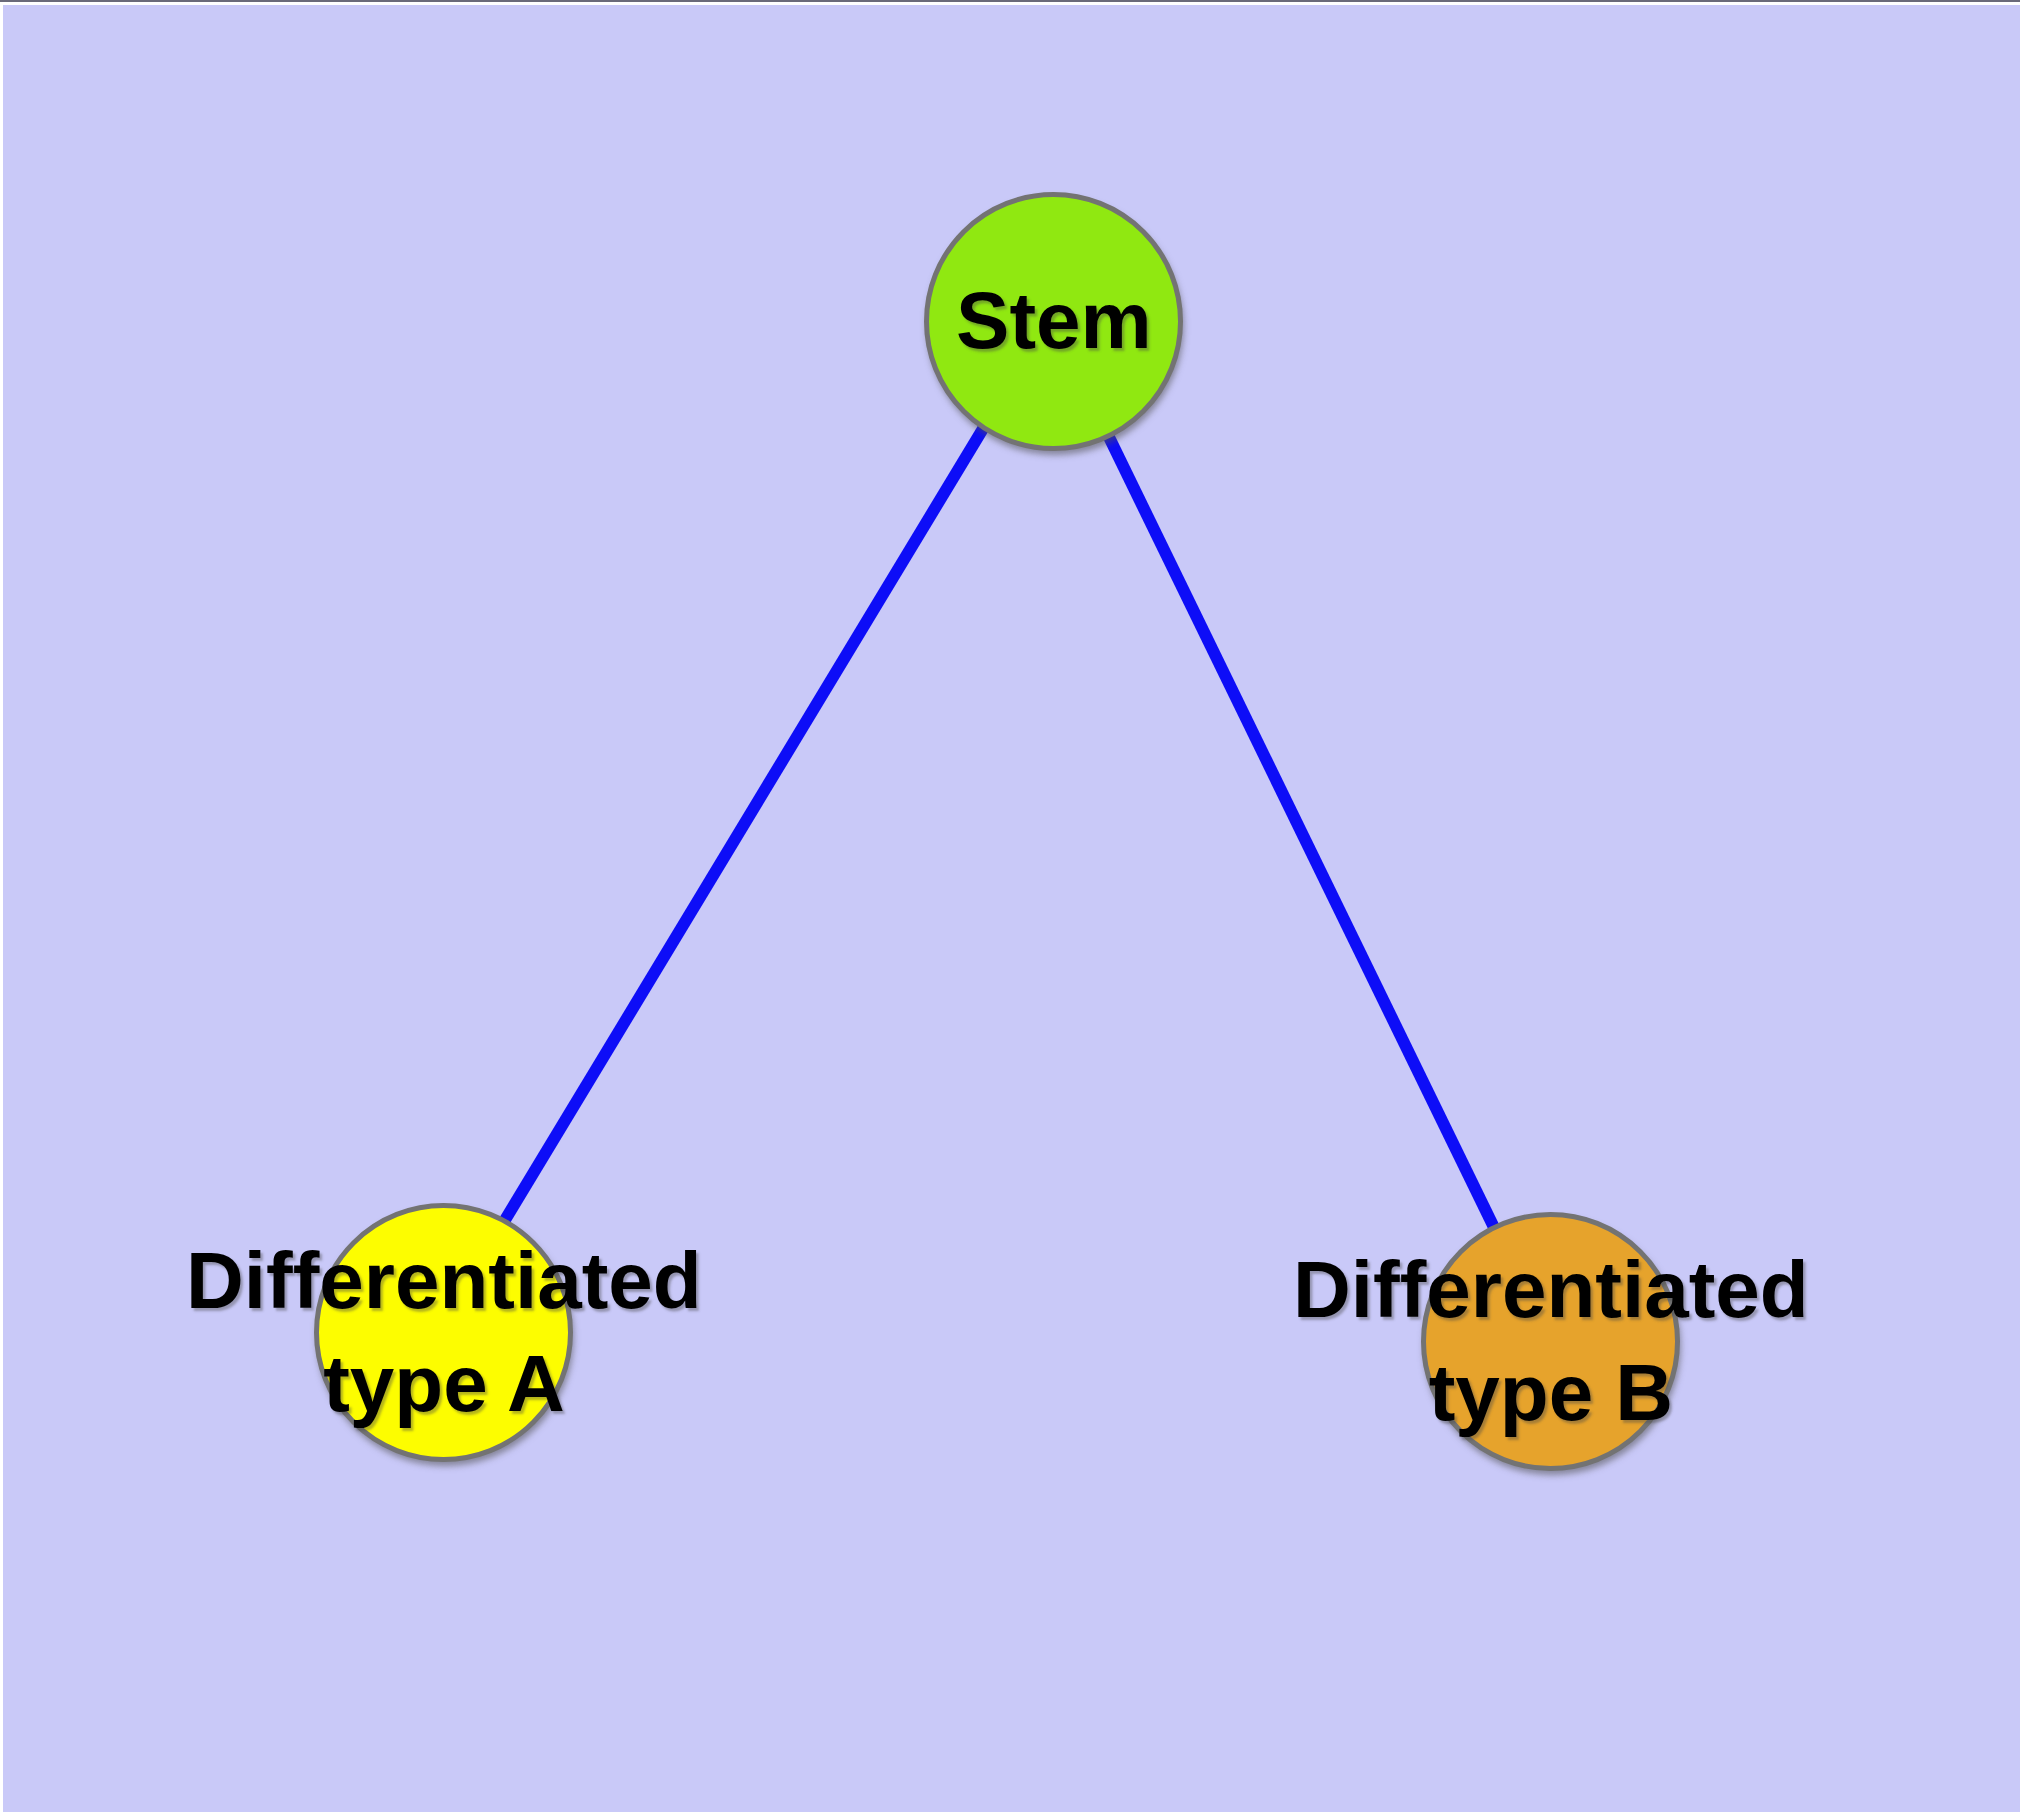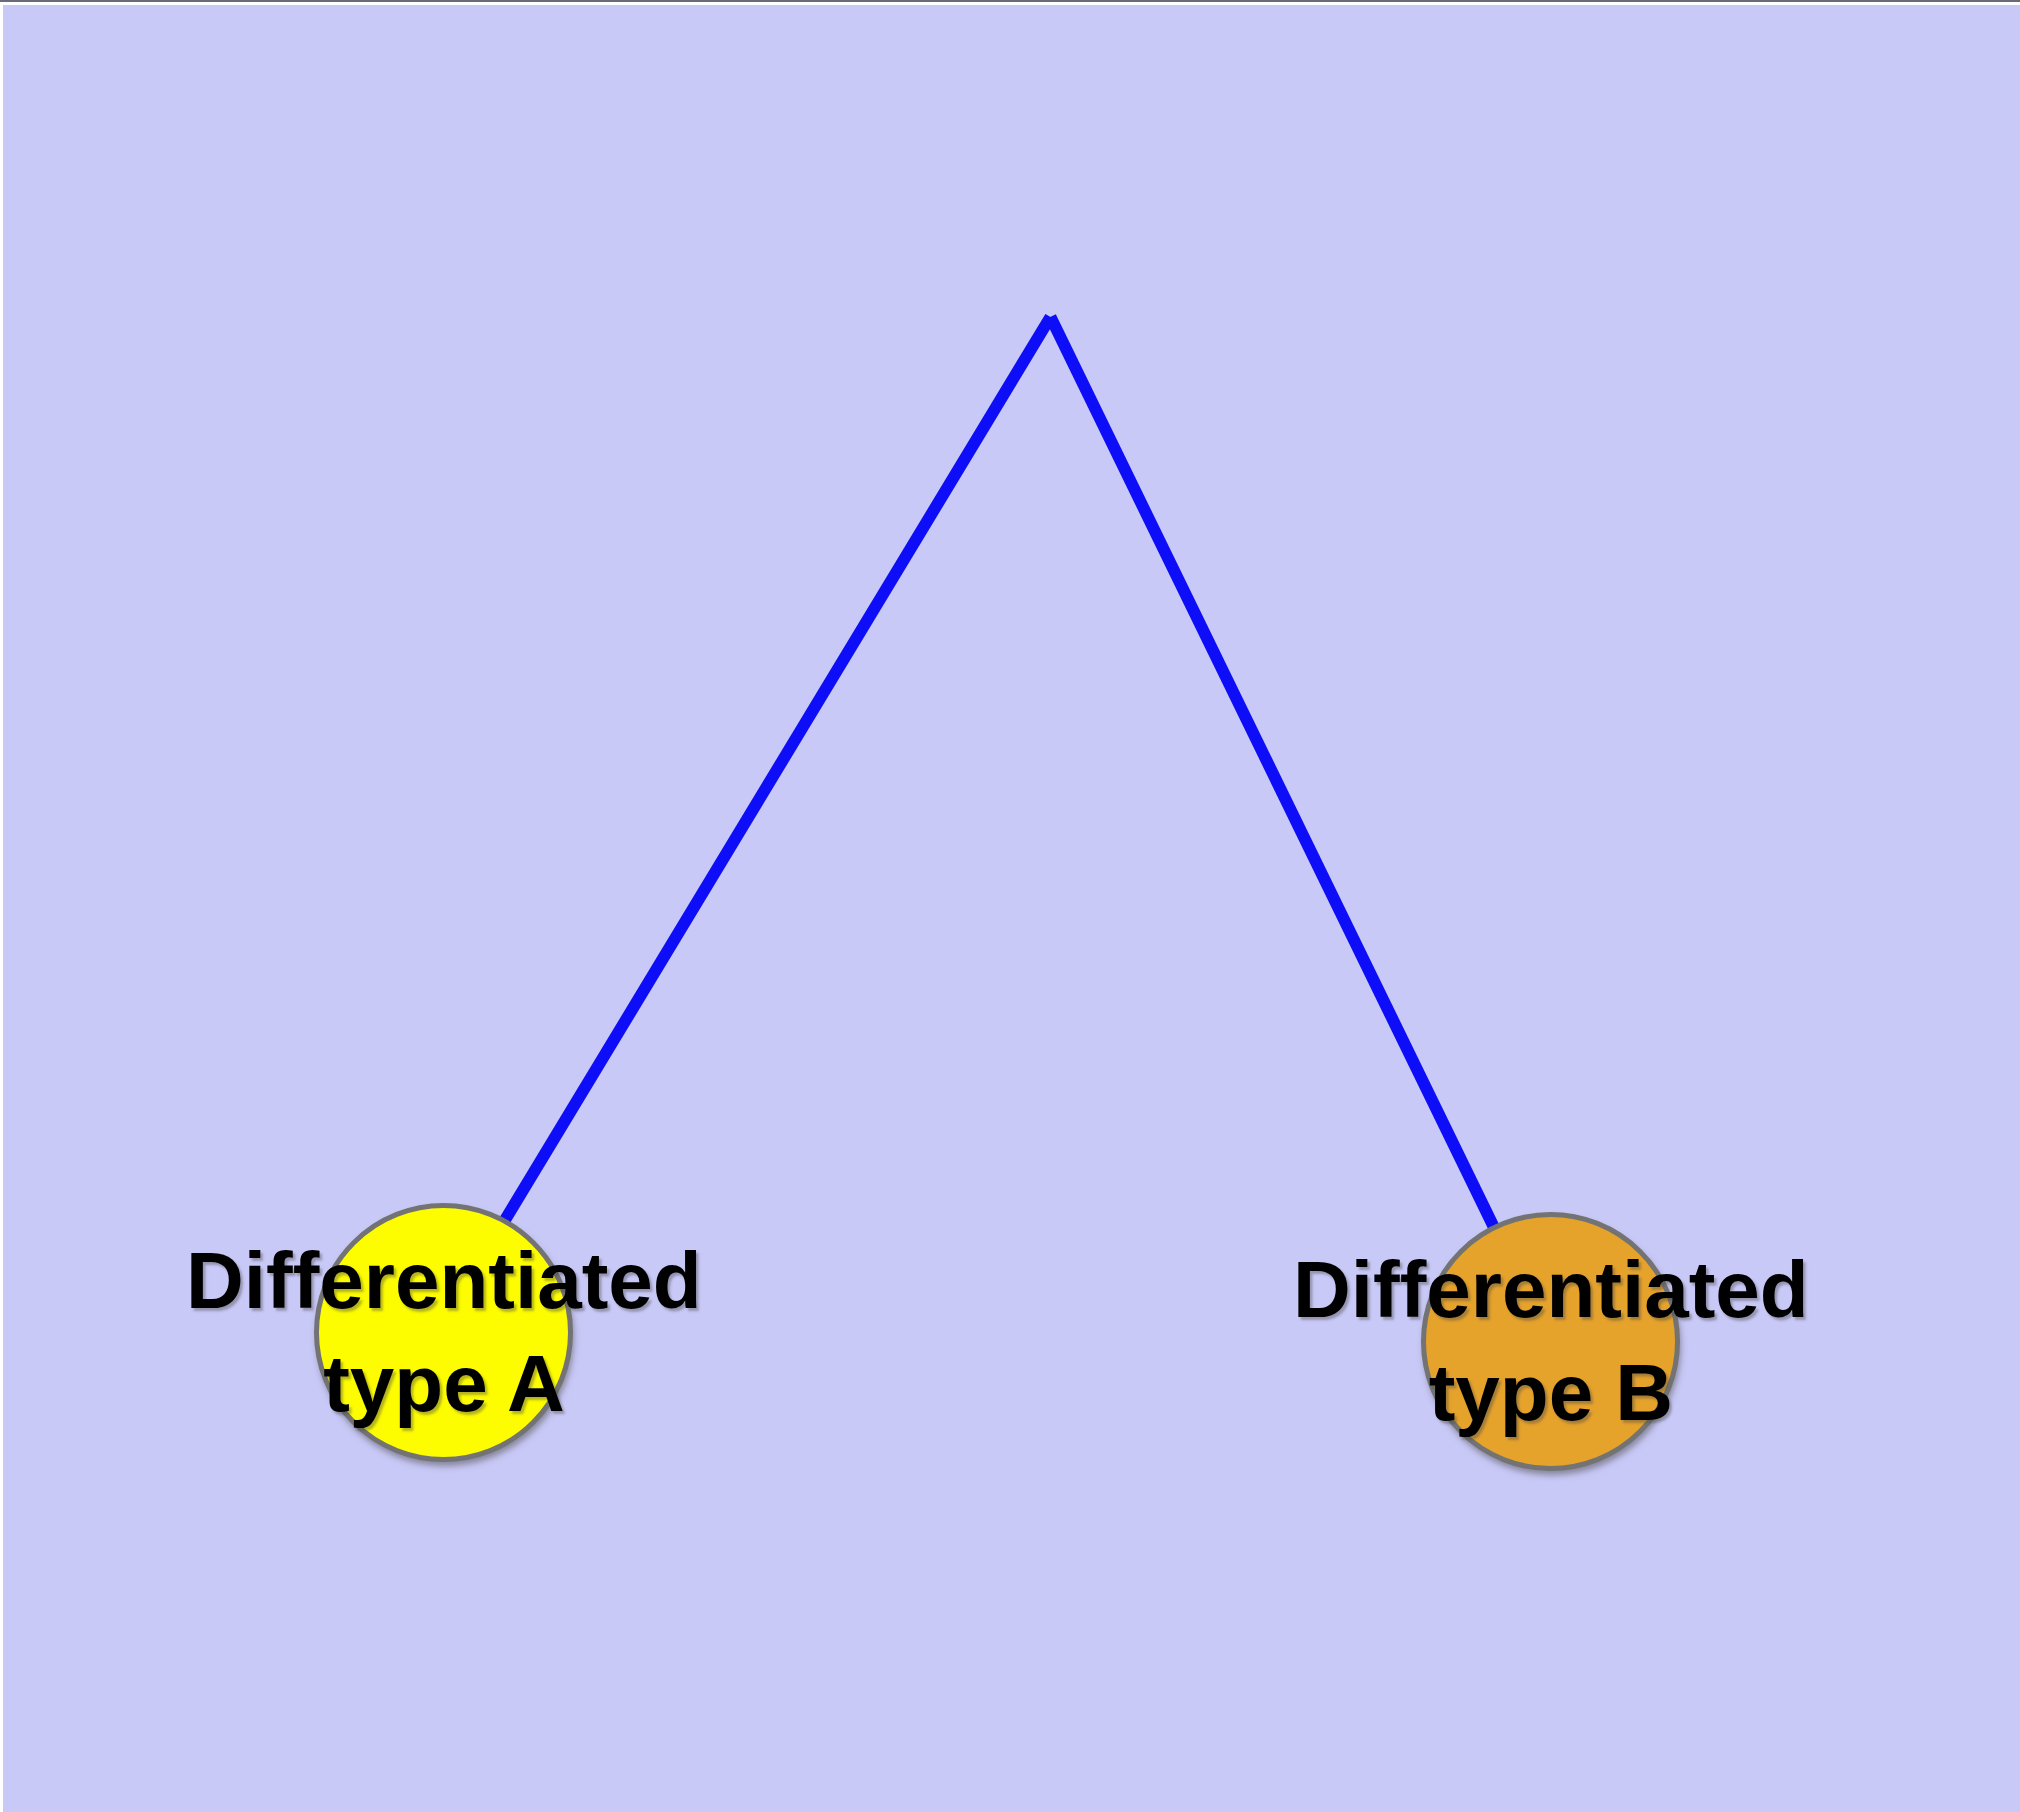--- a/index.html
+++ b/index.html
@@ -68,20 +68,23 @@
 <div class="frame">
   <div class="frame-topline"></div>
 
   <div class="canvas" style="background-color: rgb(201, 201, 248);">
 
     <svg class="edges" viewBox="0 0 2380 2132" xmlns="http://www.w3.org/2000/svg">
       <line x1="1236" y1="368" x2="516" y2="1560" stroke-width="14" stroke="#0d0df7"></line>
       <line x1="1236" y1="368" x2="1822" y2="1571" stroke-width="14" stroke="#0d0df7"></line>
     </svg>
 
+    <div class="node node-stem" style="background-color: rgb(144, 232, 17);">
+      <span class="node-label">Stem</span>
+    </div>
 
     <div class="node node-type-a" style="background-color: rgb(253, 253, 0);">
       <span class="node-label">Differentiated
 type A</span>
     </div>
 
     <div class="node node-type-b" style="background-color: rgb(230, 163, 44);">
       <span class="node-label">Differentiated
 type B</span>
     </div>

